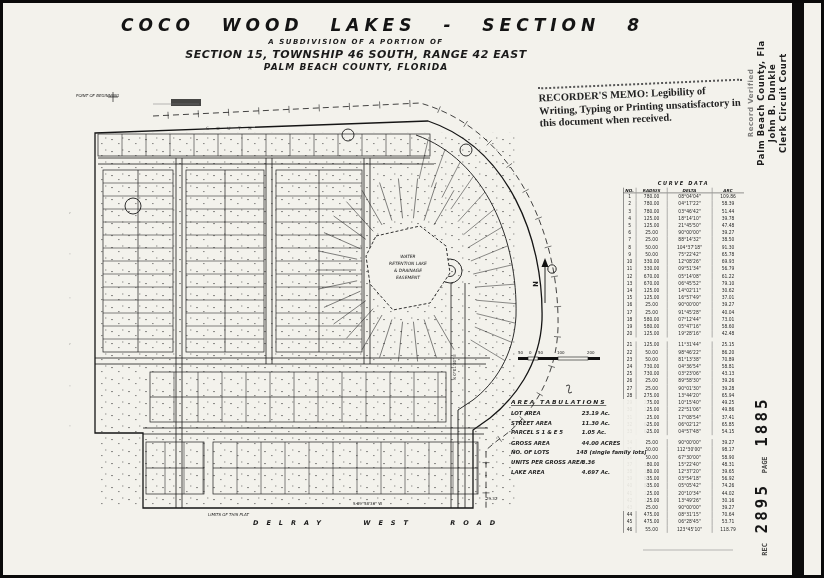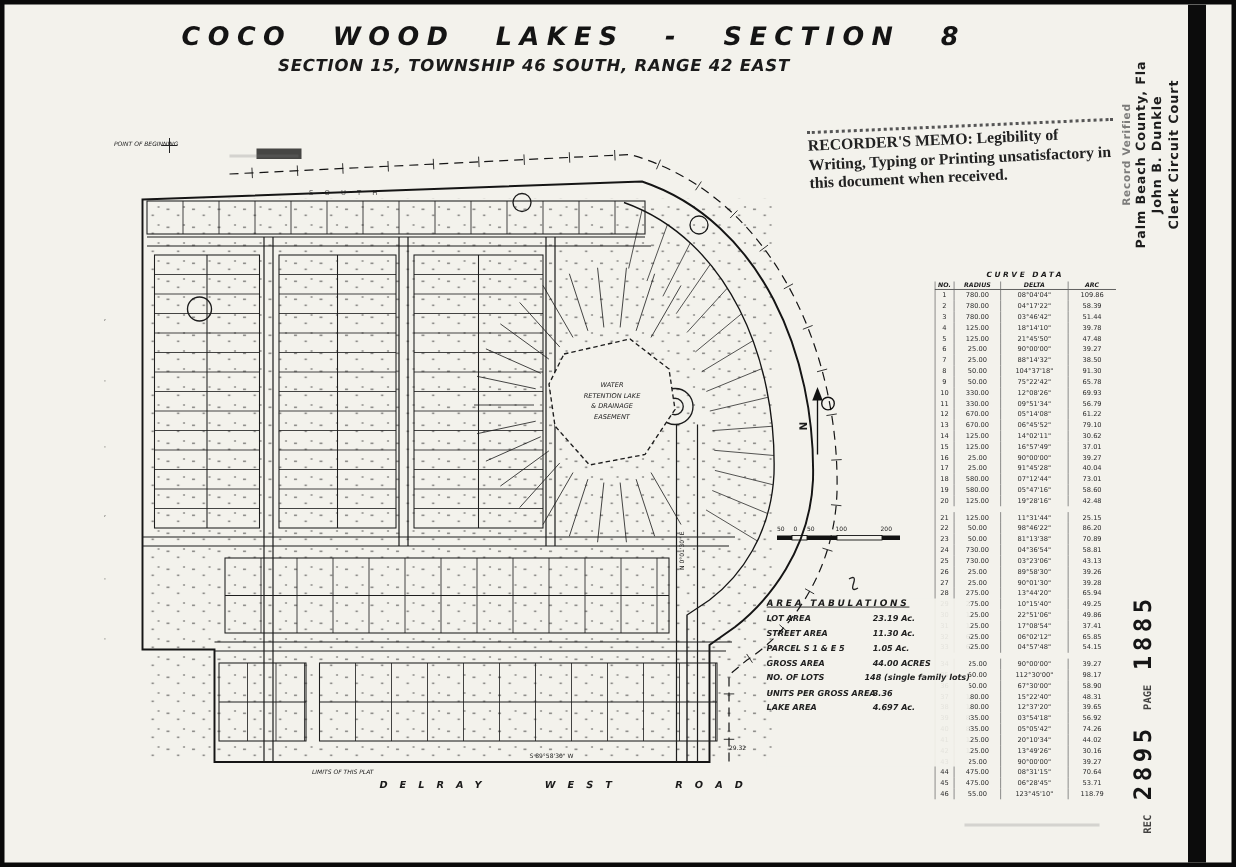--- a/index.html
+++ b/index.html
@@ -52,21 +52,23 @@
   .smudge{position:absolute;background:#777;opacity:.25;}
   svg text{fill:#1b1b1b;}
 </style>
 </head>
 <body>
 
 <div id="page">
 
   <div id="title-block">
     <div class="t1">COCO WOOD LAKES - SECTION 8</div>
+    <div class="t2">A SUBDIVISION OF A PORTION OF</div>
     <div class="t3">SECTION 15, TOWNSHIP 46 SOUTH, RANGE 42 EAST</div>
+    <div class="t4">PALM BEACH COUNTY, FLORIDA</div>
   </div>
 
   <div id="memo">
     <b>RECORDER'S MEMO:</b><span> Legibility of Writing, Typing or Printing unsatisfactory in this document when received.</span>
   </div>
 
   <div id="stamp" class="vwrap">
     <div class="s1">Record Verified</div>
     <div class="s2">Palm Beach County, Fla</div>
     <div class="s3">John B. Dunkle</div>

